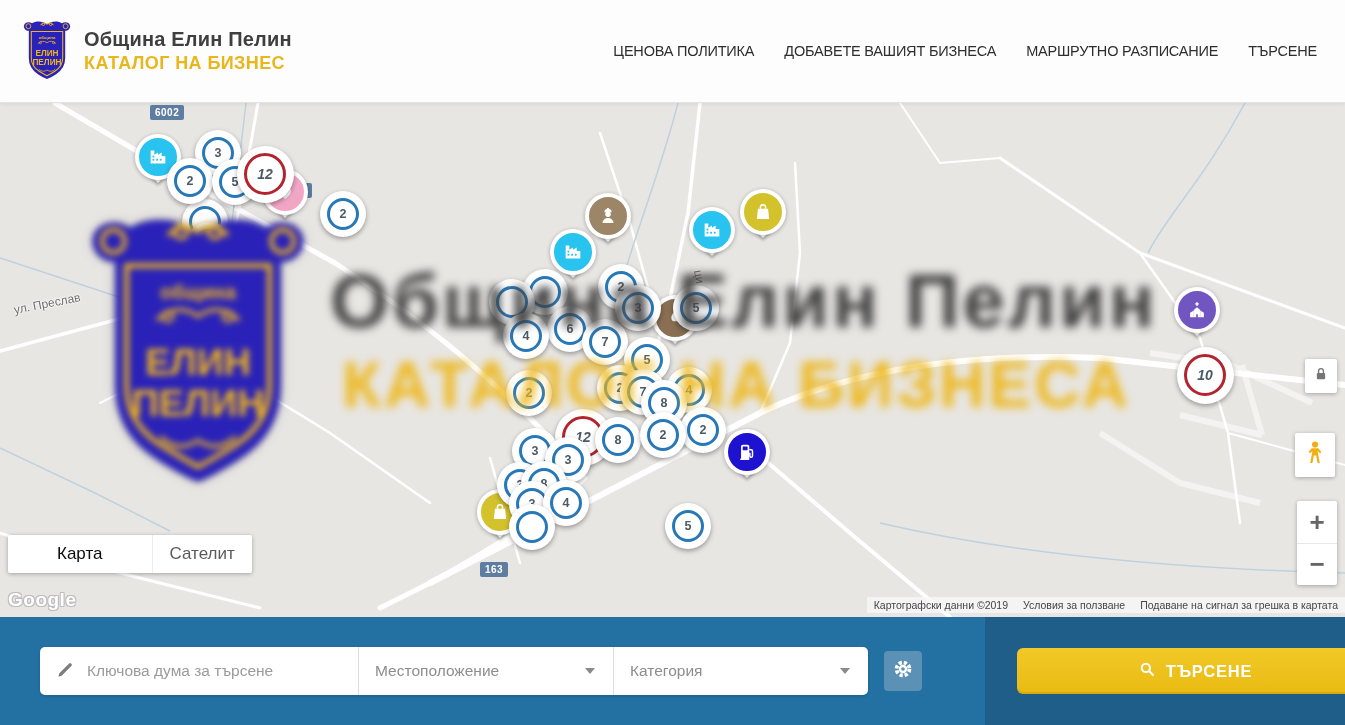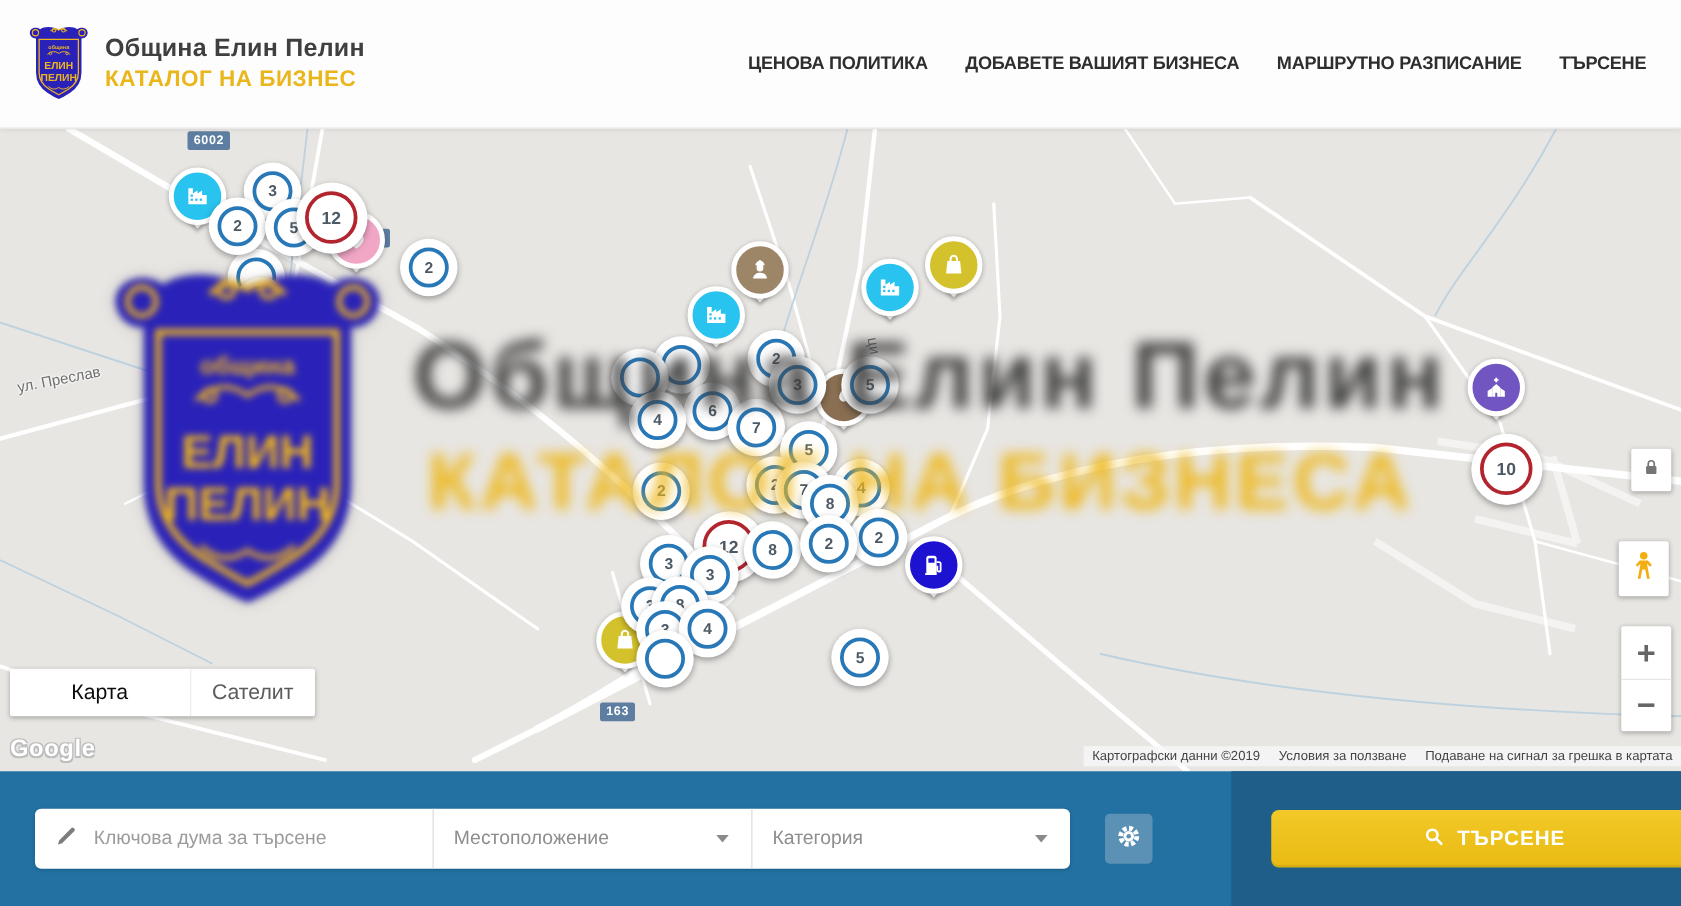--- a/index.html
+++ b/index.html
@@ -7,21 +7,21 @@
 
   
   .header { position:relative; height:103px; background:#fdfdfd; border-bottom:1px solid #e3e3e3;
             box-shadow:0 1px 4px rgba(0,0,0,.08); display:flex; align-items:center; z-index:50; }
   .brand { display:flex; align-items:center; margin-left:22px; cursor:pointer; }
   .logo-crest svg { width:50px; height:62px; display:block; }
   .brand-text { margin-left:12px; }
   .brand-title { font-size:20px; font-weight:700; color:#3f3f3f; letter-spacing:.2px; }
   .brand-sub { font-size:18px; font-weight:700; color:#e9b61c; letter-spacing:.4px; margin-top:2px; }
   .main-nav { margin-left:auto; margin-right:28px; display:flex; gap:30px; align-items:center; }
-  .nav-link { font-size:14.5px; font-weight:700; color:#2e2e2e; letter-spacing:-.2px; text-decoration:none; cursor:pointer; white-space:nowrap; }
+  .nav-link { font-size:14.5px; font-weight:400; color:#2e2e2e; letter-spacing:-.2px; text-decoration:none; cursor:pointer; white-space:nowrap; }
 
   
   .map { position:relative; height:514px; background:#e8e6e3; overflow:hidden; }
   .roads { position:absolute; left:0; top:0; z-index:1; }
   .map-layer { position:absolute; inset:0; z-index:10; }
 
   .badge { position:absolute; background:#5d7ea1; color:#fff; font-size:10px; font-weight:700;
            padding:2px 5px; border-radius:2px; z-index:6; letter-spacing:.5px; }
   .street-label { position:absolute; color:#6e6e6e; font-size:12px; white-space:nowrap; z-index:5;
                   text-shadow:0 0 2px #fff,0 0 2px #fff,0 0 3px #fff; transform-origin:left center; }
@@ -32,21 +32,21 @@
   .pin-circle { position:absolute; inset:0; background:var(--pc,#999); border:4px solid #fff; border-radius:50%;
                 display:flex; align-items:center; justify-content:center; box-shadow:0 1px 4px rgba(0,0,0,.3); }
   .pin-circle svg { width:22px; height:22px; display:block; }
   .pin .hole, .pin .hole rect { fill:var(--pc,#999); }
 
   .cluster { position:absolute; width:46px; height:46px; background:#fff; border-radius:50%; z-index:12;
              box-shadow:0 2px 5px rgba(0,0,0,.35); display:flex; align-items:center; justify-content:center; cursor:pointer; }
   .cluster .ring { width:32px; height:32px; border:3px solid #2878b8; border-radius:50%; display:flex;
                    align-items:center; justify-content:center; font-size:12.5px; font-weight:700; color:#4c5a66; }
   .cluster.big { width:57px; height:57px; }
-  .cluster.big .ring { width:42px; height:42px; border-width:3.5px; font-size:14px; }
+  .cluster.big .ring { width:42px; height:42px; border-width:3.5px; font-size:14px;font-style:italic; }
   .cluster.red .ring { border-color:#b2242e; }
 
   
   .watermark { position:absolute; inset:0; z-index:30; pointer-events:none; }
   .wm-crest { position:absolute; left:85px; top:110px; filter:blur(3px) drop-shadow(0 0 5px rgba(0,0,0,.25)); }
   .wm-crest svg { width:226px; height:282px; }
   .wm-title { position:absolute; left:330px; top:160px; font-size:76px; font-weight:700; color:#3f3f3f;
               letter-spacing:3px; line-height:1; filter:blur(5px); white-space:nowrap; }
   .wm-sub { position:absolute; left:342px; top:250px; font-size:64px; font-weight:800; color:#edb71c;
             letter-spacing:3px; line-height:1; filter:blur(5px); white-space:nowrap; }
@@ -69,21 +69,21 @@
   .lock-btn { left:1305px; top:256px; width:32px; height:34px; }
   .pegman-btn { left:1295px; top:330px; width:40px; height:44px; }
   .zoomctl { left:1297px; top:398px; width:40px; height:84px; flex-direction:column; }
   .zbtn { width:100%; height:42px; display:flex; align-items:center; justify-content:center;
           font-size:26px; font-weight:700; color:#666; cursor:pointer; }
   .zbtn + .zbtn { border-top:1px solid #e6e6e6; }
 
   
   .search-bar { position:relative; height:108px; background:#2271a2; z-index:50; }
   .panel-right { position:absolute; right:0; top:0; width:360px; height:108px; background:#1e5e88; }
-  .pill { position:absolute; left:28px; top:30px; width:828px; height:48px; background:#fff; border-radius:5px;
+  .pill { position:absolute; left:40px; top:30px; width:828px; height:48px; background:#fff; border-radius:5px;
           display:flex; align-items:stretch; box-shadow:0 1px 3px rgba(0,0,0,.18); }
   .sec-keyword { flex:0 0 318px; display:flex; align-items:center; padding-left:16px; gap:12px; }
   .sec-keyword svg { width:19px; height:19px; flex:none; }
   .sec-keyword input { border:none; outline:none; font-size:15.5px; color:#555; width:240px;
                        font-family:"Liberation Sans",sans-serif; background:transparent; }
   .sec-keyword input::placeholder { color:#9b9b9b; }
   .sec-select { flex:0 0 255px; border-left:1px solid #ddd; display:flex; align-items:center;
                 justify-content:space-between; padding:0 18px 0 16px; font-size:15.5px; color:#8d8d8d; cursor:pointer; }
   .caret { width:0; height:0; border-left:5px solid transparent; border-right:5px solid transparent;
            border-top:6px solid #8a8a8a; }

